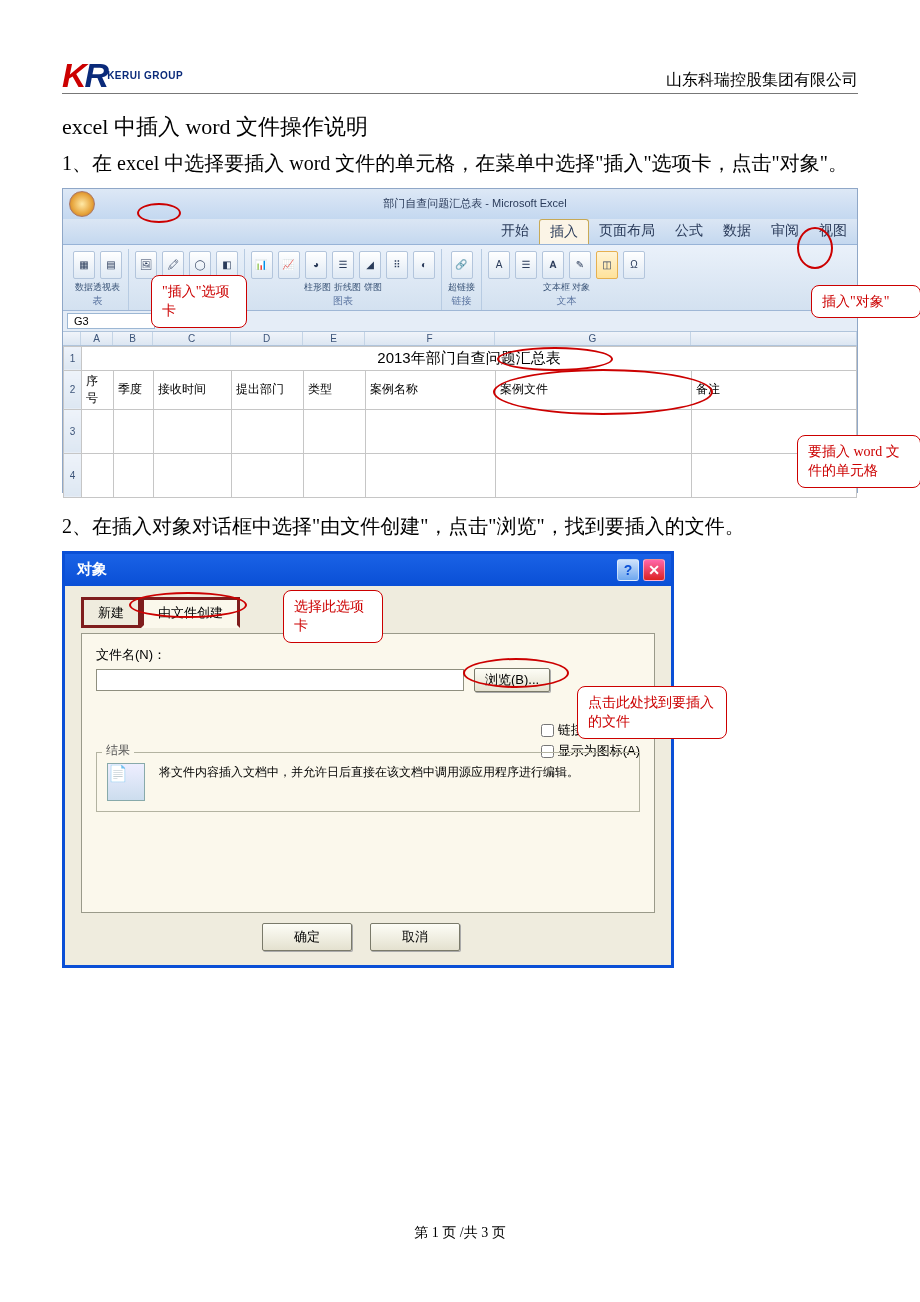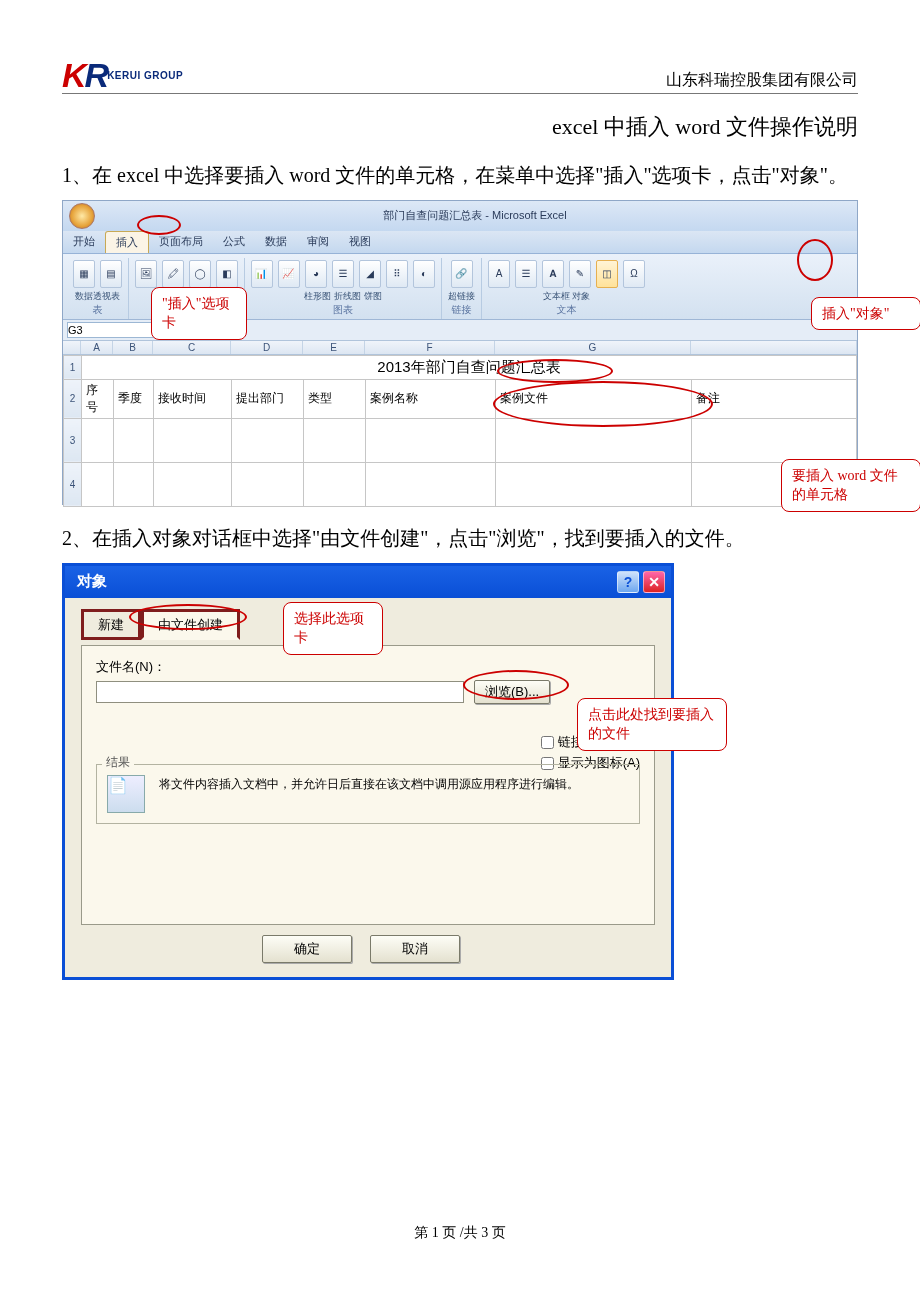--- a/index.html
+++ b/index.html
@@ -4,37 +4,37 @@
 <style>
   * { box-sizing: border-box; margin: 0; padding: 0; }
   body { font-family: "SimSun", "Microsoft YaHei", sans-serif; background: #fff; width: 920px; margin: 0 auto; color: #000; }
   .page { padding: 60px 62px 40px 62px; position: relative; min-height: 1302px; }
   .hdr { display: flex; justify-content: space-between; align-items: flex-end; border-bottom: 1px solid #777; padding-bottom: 2px; margin-bottom: 18px; }
   .logo { display: flex; flex-direction: row; align-items: center; }
   .logo-mark { font-weight: 900; font-style: italic; font-size: 34px; letter-spacing: -2px; color: #0a2a7a; line-height: 0.9; }
   .logo-mark span.red { color: #c00; }
   .logo-sub { font-size: 10px; font-weight: bold; color: #0a2a7a; letter-spacing: 0.5px; }
   .company { font-size: 16px; }
-  .doc-title { text-align: right; font-size: 22px; margin: 6px 0 14px; font-family: "SimSun", serif; }
+  .doc-title { text-align: left; font-size: 22px; margin: 6px 0 2px; font-family: "SimSun", serif; }
   .para { font-size: 20px; line-height: 1.9; margin-bottom: 6px; font-family: "SimSun", serif; }
   
   .shot { border: 1px solid #8fa7c7; position: relative; font-family: "Microsoft YaHei","SimSun",sans-serif; margin-bottom: 14px; }
   .qat { display: flex; align-items: center; background: linear-gradient(#dde8f6,#c4d8f0); padding: 2px 6px; gap: 4px; }
   .orb { width: 26px; height: 26px; border-radius: 50%; background: radial-gradient(#ffe9a6,#e6a33a 60%,#b35f1c); border: 1px solid #a76; }
-  .tabbar { display: flex; background: linear-gradient(#dbe6f4,#c4d8ef); font-size: 11px; border-bottom: 1px solid #97b3d7; }
+  .tabbar { display: flex; background: linear-gradient(#dbe6f4,#c4d8ef); font-size: 14px; border-bottom: 1px solid #97b3d7; justify-content: flex-end; }
   .tab { padding: 3px 10px; color: #2a3b5a; }
   .tab.active { background: #fbf4e6; border: 1px solid #c8a955; border-bottom: none; border-radius: 3px 3px 0 0; }
   .ribbon { display: flex; background: linear-gradient(#eaf1fa,#d3e1f0); border-bottom: 1px solid #9fb7d6; padding: 4px 4px 0 4px; font-size: 10px; color: #2a3b5a; }
   .rgroup { border-right: 1px solid #b7cbe2; padding: 2px 6px 0 6px; display: flex; flex-direction: column; align-items: center; }
   .ricons { display: flex; gap: 5px; align-items: flex-end; }
   .ric { width: 22px; height: 28px; background: linear-gradient(#fff,#dfe9f4); border: 1px solid #b3c5dc; border-radius: 2px; display: flex; align-items: center; justify-content: center; }
   .rlabel { font-size: 10px; text-align: center; padding: 2px 0; color: #3b5578; height: 14px; }
   .glabel { font-size: 10px; color: #5a74a0; text-align: center; padding: 1px 0 2px; }
   .namebox { display: flex; background: #e5edf7; border-bottom: 1px solid #b0c4db; font-size: 11px; }
-  .namebox .nb { width: 88px; background: #fff; border: 1px solid #9cb7d4; margin: 2px 4px; padding: 1px 0; }
+  .namebox .nb { width: 88px; background: #fff; border: 1px solid #9cb7d4; margin: 2px 4px; padding: 1px 6px; }
   .sheetarea { position: relative; }
   .colrow { display: flex; background: linear-gradient(#f0f4fa,#dce6f2); font-size: 10px; color: #3c5479; border-bottom: 1px solid #b0c4db; }
   .colrow div { border-right: 1px solid #c4d4e6; text-align: center; padding: 1px 0; }
   .gridtbl { border-collapse: collapse; width: 100%; font-size: 12px; }
   .gridtbl td, .gridtbl th { border: 1px solid #c6c6c6; padding: 2px 4px; height: 22px; background: #fff; text-align: left; }
   .gridtbl .rowhead { width: 18px; background: linear-gradient(#eef3fa,#dde7f2); text-align: center; font-size: 10px; color: #3c5479; }
   .gridtbl .merge { text-align: center; font-size: 15px; }
   .gridtbl .tallrow td { height: 44px; }
   .callout { position: absolute; background: #fff; border: 1px solid #c00; border-radius: 8px; padding: 6px 10px; font-size: 14px; color: #c00; font-family: "SimSun",serif; line-height: 1.4; z-index: 5; }
   .redoval { position: absolute; border: 2px solid #c00; border-radius: 50%; z-index: 4; }
@@ -212,21 +212,21 @@
       </tbody>
         </table>
     </div>
 
     <div class="redoval" style="left:74px;top:14px;width:44px;height:20px"></div>
     <div class="redoval" style="right:24px;top:38px;width:36px;height:42px"></div>
     <div class="redoval" style="left:434px;top:158px;width:116px;height:24px"></div>
     <div class="redoval" style="left:430px;top:180px;width:220px;height:46px"></div>
     <div class="callout" style="left:88px;top:86px;width:96px">"插入"选项卡</div>
     <div class="callout" style="right:-64px;top:96px;width:110px">插入"对象"</div>
-    <div class="callout" style="right:-64px;top:258px;width:140px">要插入 word 文件的单元格</div>
+    <div class="callout" style="right:-64px;top:246px;width:124px">要插入 word 文件的单元格</div>
   </div>
 
   <p class="para">2、在插入对象对话框中选择"由文件创建"，点击"浏览"，找到要插入的文件。</p>
 
   <div class="dlg-wrap">
     <div class="dlg-titlebar">
       <span>对象</span>
       <div class="tb-btns">
         <div class="tb-btn tb-help">?</div>
         <div class="tb-btn tb-close">✕</div>

